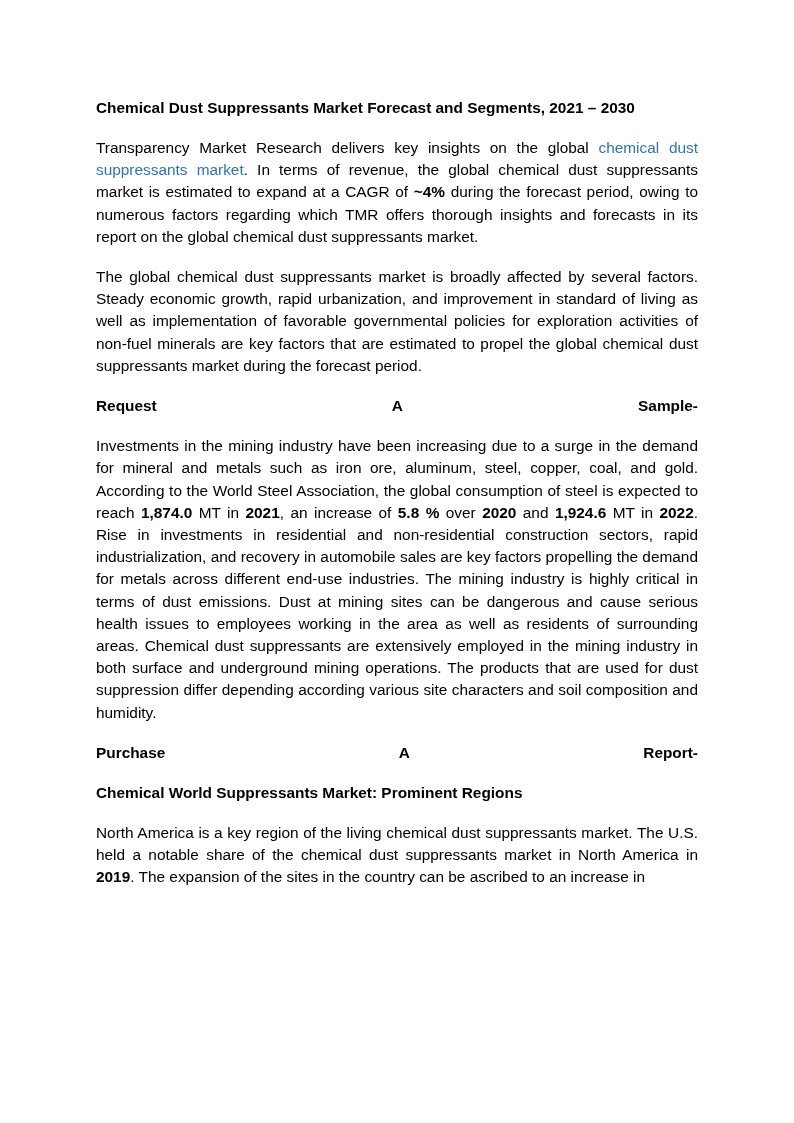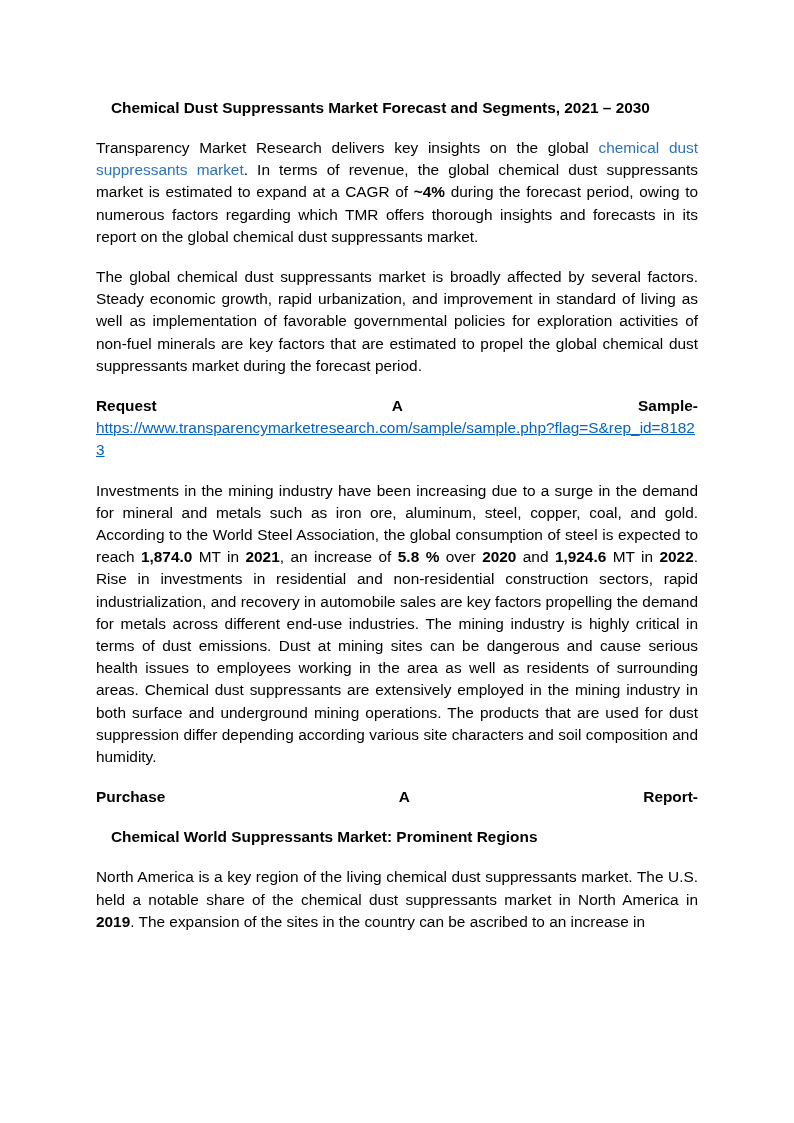--- a/index.html
+++ b/index.html
@@ -20,21 +20,21 @@
       left: 96px;
       top: 97px;
       width: 602px;
       font-size: 15.4px;
       line-height: 22.2px;
     }
     .heading {
       font-weight: bold;
       font-size: 15.4px;
       line-height: 22px;
-      margin: 0 0 18px 15px;
+      margin: 0 0 18px 0;
     }
     .para {
       margin: 16px 0 18px 0;
       text-align: justify;
       text-align-last: left;
     }
     .inline-link {
       color: #2e74b5;
       text-decoration: none;
     }
@@ -66,21 +66,20 @@
   <p class="para"><span>Transparency Market Research delivers key insights on the global </span><a class="inline-link">chemical dust suppressants market</a><span>. In terms of revenue, the global chemical dust suppressants market is estimated to expand at a CAGR of </span><b>~4%</b><span> during the forecast period, owing to numerous factors regarding which TMR offers thorough insights and forecasts in its report on the global chemical dust suppressants market.</span></p>
 
   <p class="para">The global chemical dust suppressants market is broadly affected by several factors. Steady economic growth, rapid urbanization, and improvement in standard of living as well as implementation of favorable governmental policies for exploration activities of non-fuel minerals are key factors that are estimated to propel the global chemical dust suppressants market during the forecast period.</p>
 
   <div class="cta">
     <div class="cta-row">
       <span>Request</span>
       <span>A</span>
       <span>Sample-</span>
     </div>
-    <a class="url-link">https://www.transparencymarketresearch.com/sample/sample.php?flag=S&amp;rep_id=81823</a>
   </div>
 
 
   <p class="para"><span>Investments in the mining industry have been increasing due to a surge in the demand for mineral and metals such as iron ore, aluminum, steel, copper, coal, and gold. According to the World Steel Association, the global consumption of steel is expected to reach </span><b>1,874.0</b><span> MT in </span><b>2021</b><span>, an increase of </span><b>5.8 %</b><span> over </span><b>2020</b><span> and </span><b>1,924.6</b><span> MT in </span><b>2022</b><span>. Rise in investments in residential and non-residential construction sectors, rapid industrialization, and recovery in automobile sales are key factors propelling the demand for metals across different end-use industries. The mining industry is highly critical in terms of dust emissions. Dust at mining sites can be dangerous and cause serious health issues to employees working in the area as well as residents of surrounding areas. Chemical dust suppressants are extensively employed in the mining industry in both surface and underground mining operations. The products that are used for dust suppression differ depending according various site characters and soil composition and humidity.</span></p>
 
   <div class="cta">
     <div class="cta-row">
       <span>Purchase</span>
       <span>A</span>
       <span>Report-</span>

